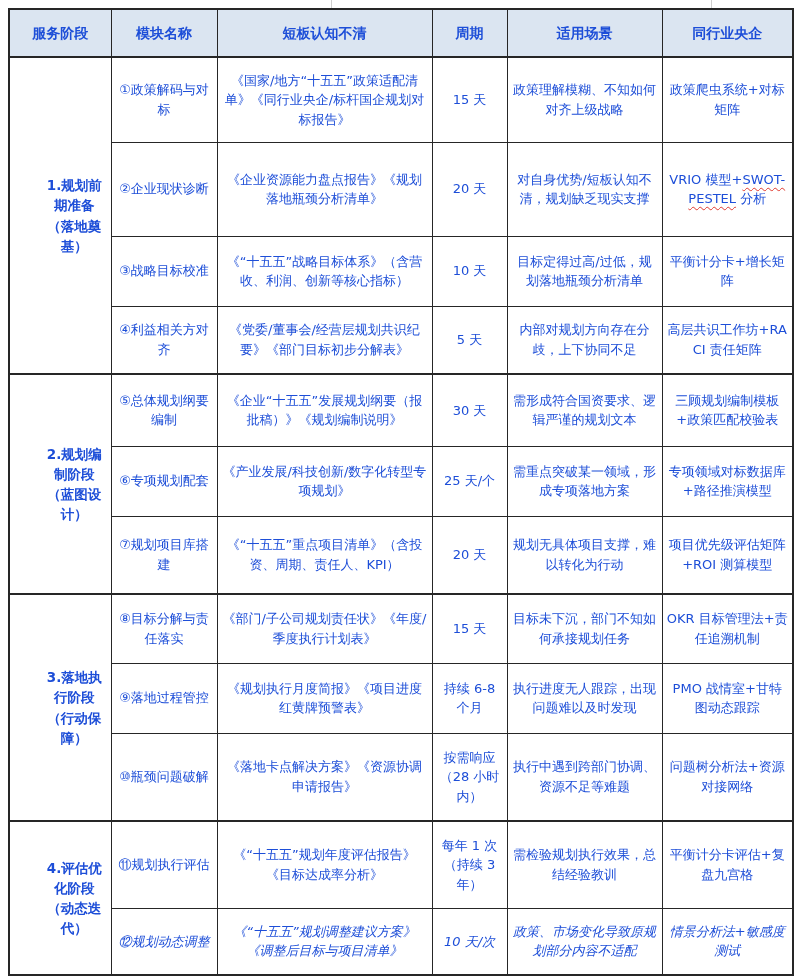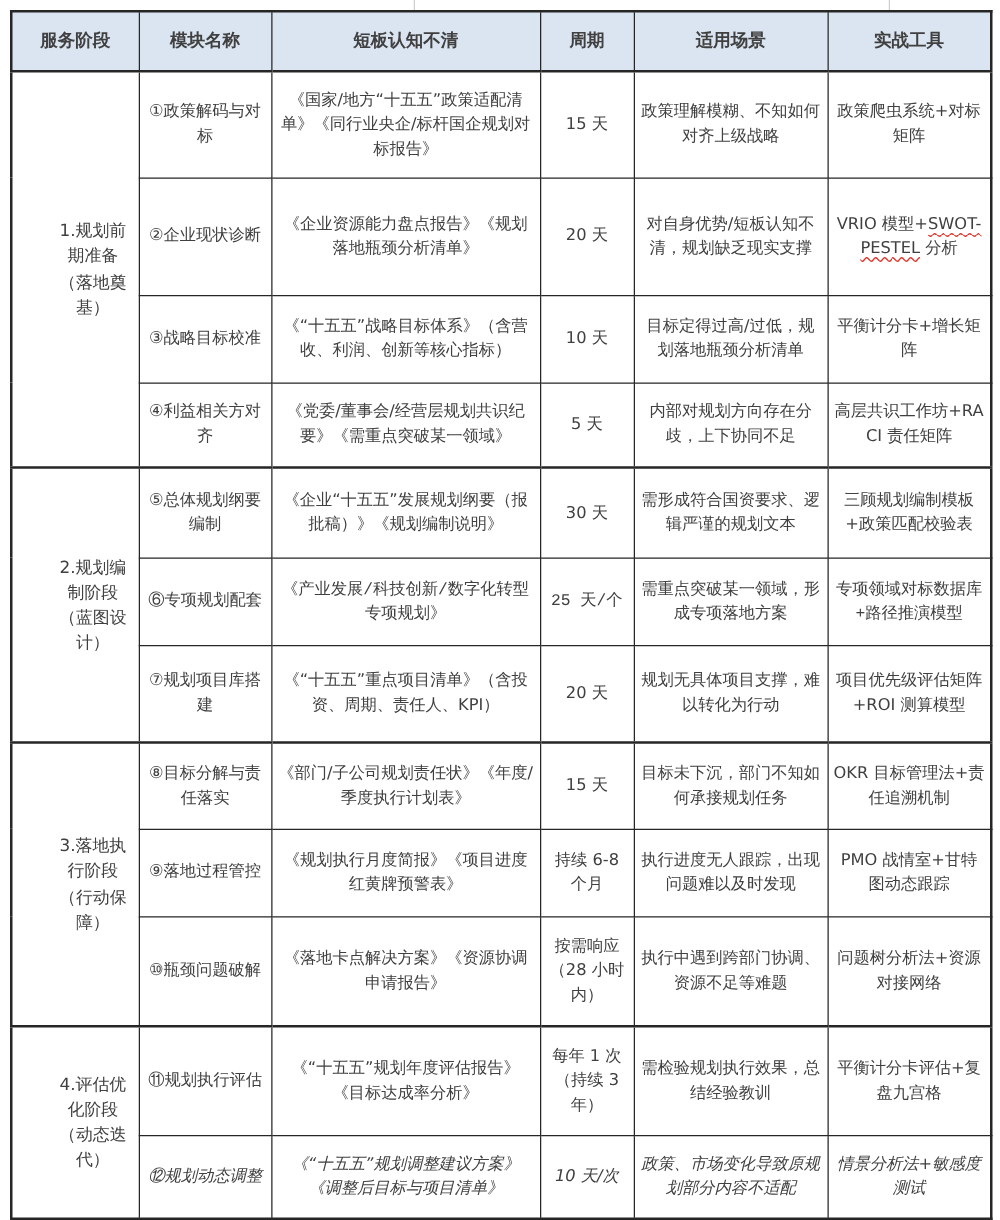--- a/index.html
+++ b/index.html
@@ -9,37 +9,37 @@
 
   .gridline-artifact { position:absolute; width:1px; background:#cfcfcf; }
   .artifact-a { left:331px; top:0; height:9px; }
   .artifact-b { left:711px; top:0; height:8px; }
 
   table.plan-table {
     position:absolute; left:8px; top:8px;
     width:784px; table-layout:fixed;
     border-collapse:collapse;
     border:2px solid #262626;
-    color:#404040;
+    color:#1d4ed8;
   }
   .plan-table th, .plan-table td {
     border:1px solid #262626;
     text-align:center; vertical-align:middle;
     padding:2px 4px;
     font-size:13px; line-height:1.5;
     word-break:break-all;
   }
   .plan-table thead th {
     background:#dbe5f1;
     font-weight:bold; font-size:14px;
     height:48px;
     border-bottom:2px solid #262626;
   }
   tr.group-start td { border-top:2px solid #262626; }
-  td.phase-cell { font-weight:normal; font-size:13.5px;padding-left:32px; }
+  td.phase-cell { font-weight:bold; font-size:13.5px;padding-left:32px; }
   .squiggle {
     text-decoration-line:underline;
     text-decoration-style:wavy;
     text-decoration-color:#e03a2f;
     text-decoration-thickness:1px;
     text-underline-offset:3px;
   }
 </style>
 </head>
 <body>
@@ -58,21 +58,21 @@
       <col style="width:155px">
       <col style="width:131px">
     </colgroup>
     <thead>
       <tr>
         <th>服务阶段</th>
         <th>模块名称</th>
         <th>短板认知不清</th>
         <th>周期</th>
         <th>适用场景</th>
-        <th>实战工具</th>
+        <th>同行业央企</th>
       </tr>
     </thead>
     <tbody>
         <tr class="group-start" style="height: 85px;">
           <td class="phase-cell" rowspan="4">1.规划前期准备（落地奠基）</td>
           <td class="module-cell">①政策解码与对标</td>
           <td class="deliverable-cell">《国家/地方“十五五”政策适配清单》《同行业央企/标杆国企规划对标报告》</td>
           <td class="cycle-cell">15 天</td>
           <td class="scenario-cell">政策理解模糊、不知如何对齐上级战略</td>
           <td class="tool-cell">政策爬虫系统+对标矩阵</td>
@@ -86,34 +86,34 @@
         </tr>
         <tr style="height: 70px;">
           <td class="module-cell">③战略目标校准</td>
           <td class="deliverable-cell">《“十五五”战略目标体系》（含营收、利润、创新等核心指标）</td>
           <td class="cycle-cell">10 天</td>
           <td class="scenario-cell">目标定得过高/过低，规划落地瓶颈分析清单</td>
           <td class="tool-cell">平衡计分卡+增长矩阵</td>
         </tr>
         <tr style="height: 68px;">
           <td class="module-cell">④利益相关方对齐</td>
-          <td class="deliverable-cell">《党委/董事会/经营层规划共识纪要》《需重点突破某一领域》</td>
+          <td class="deliverable-cell">《党委/董事会/经营层规划共识纪要》《部门目标初步分解表》</td>
           <td class="cycle-cell">5 天</td>
           <td class="scenario-cell">内部对规划方向存在分歧，上下协同不足</td>
           <td class="tool-cell">高层共识工作坊+RACI 责任矩阵</td>
         </tr>
         <tr class="group-start" style="height: 72px;">
           <td class="phase-cell" rowspan="3">2.规划编制阶段（蓝图设计）</td>
           <td class="module-cell">⑤总体规划纲要编制</td>
           <td class="deliverable-cell">《企业“十五五”发展规划纲要（报批稿）》《规划编制说明》</td>
           <td class="cycle-cell">30 天</td>
           <td class="scenario-cell">需形成符合国资要求、逻辑严谨的规划文本</td>
           <td class="tool-cell">三顾规划编制模板+政策匹配校验表</td>
         </tr>
-        <tr style="height: 70px; font-family: Liberation Mono, monospace;">
+        <tr style="height: 70px;">
           <td class="module-cell">⑥专项规划配套</td>
           <td class="deliverable-cell">《产业发展/科技创新/数字化转型专项规划》</td>
           <td class="cycle-cell">25 天/个</td>
           <td class="scenario-cell">需重点突破某一领域，形成专项落地方案</td>
           <td class="tool-cell">专项领域对标数据库+路径推演模型</td>
         </tr>
         <tr style="height: 78px; border-radius: 10px;">
           <td class="module-cell">⑦规划项目库搭建</td>
           <td class="deliverable-cell">《“十五五”重点项目清单》（含投资、周期、责任人、KPI）</td>
           <td class="cycle-cell">20 天</td>

